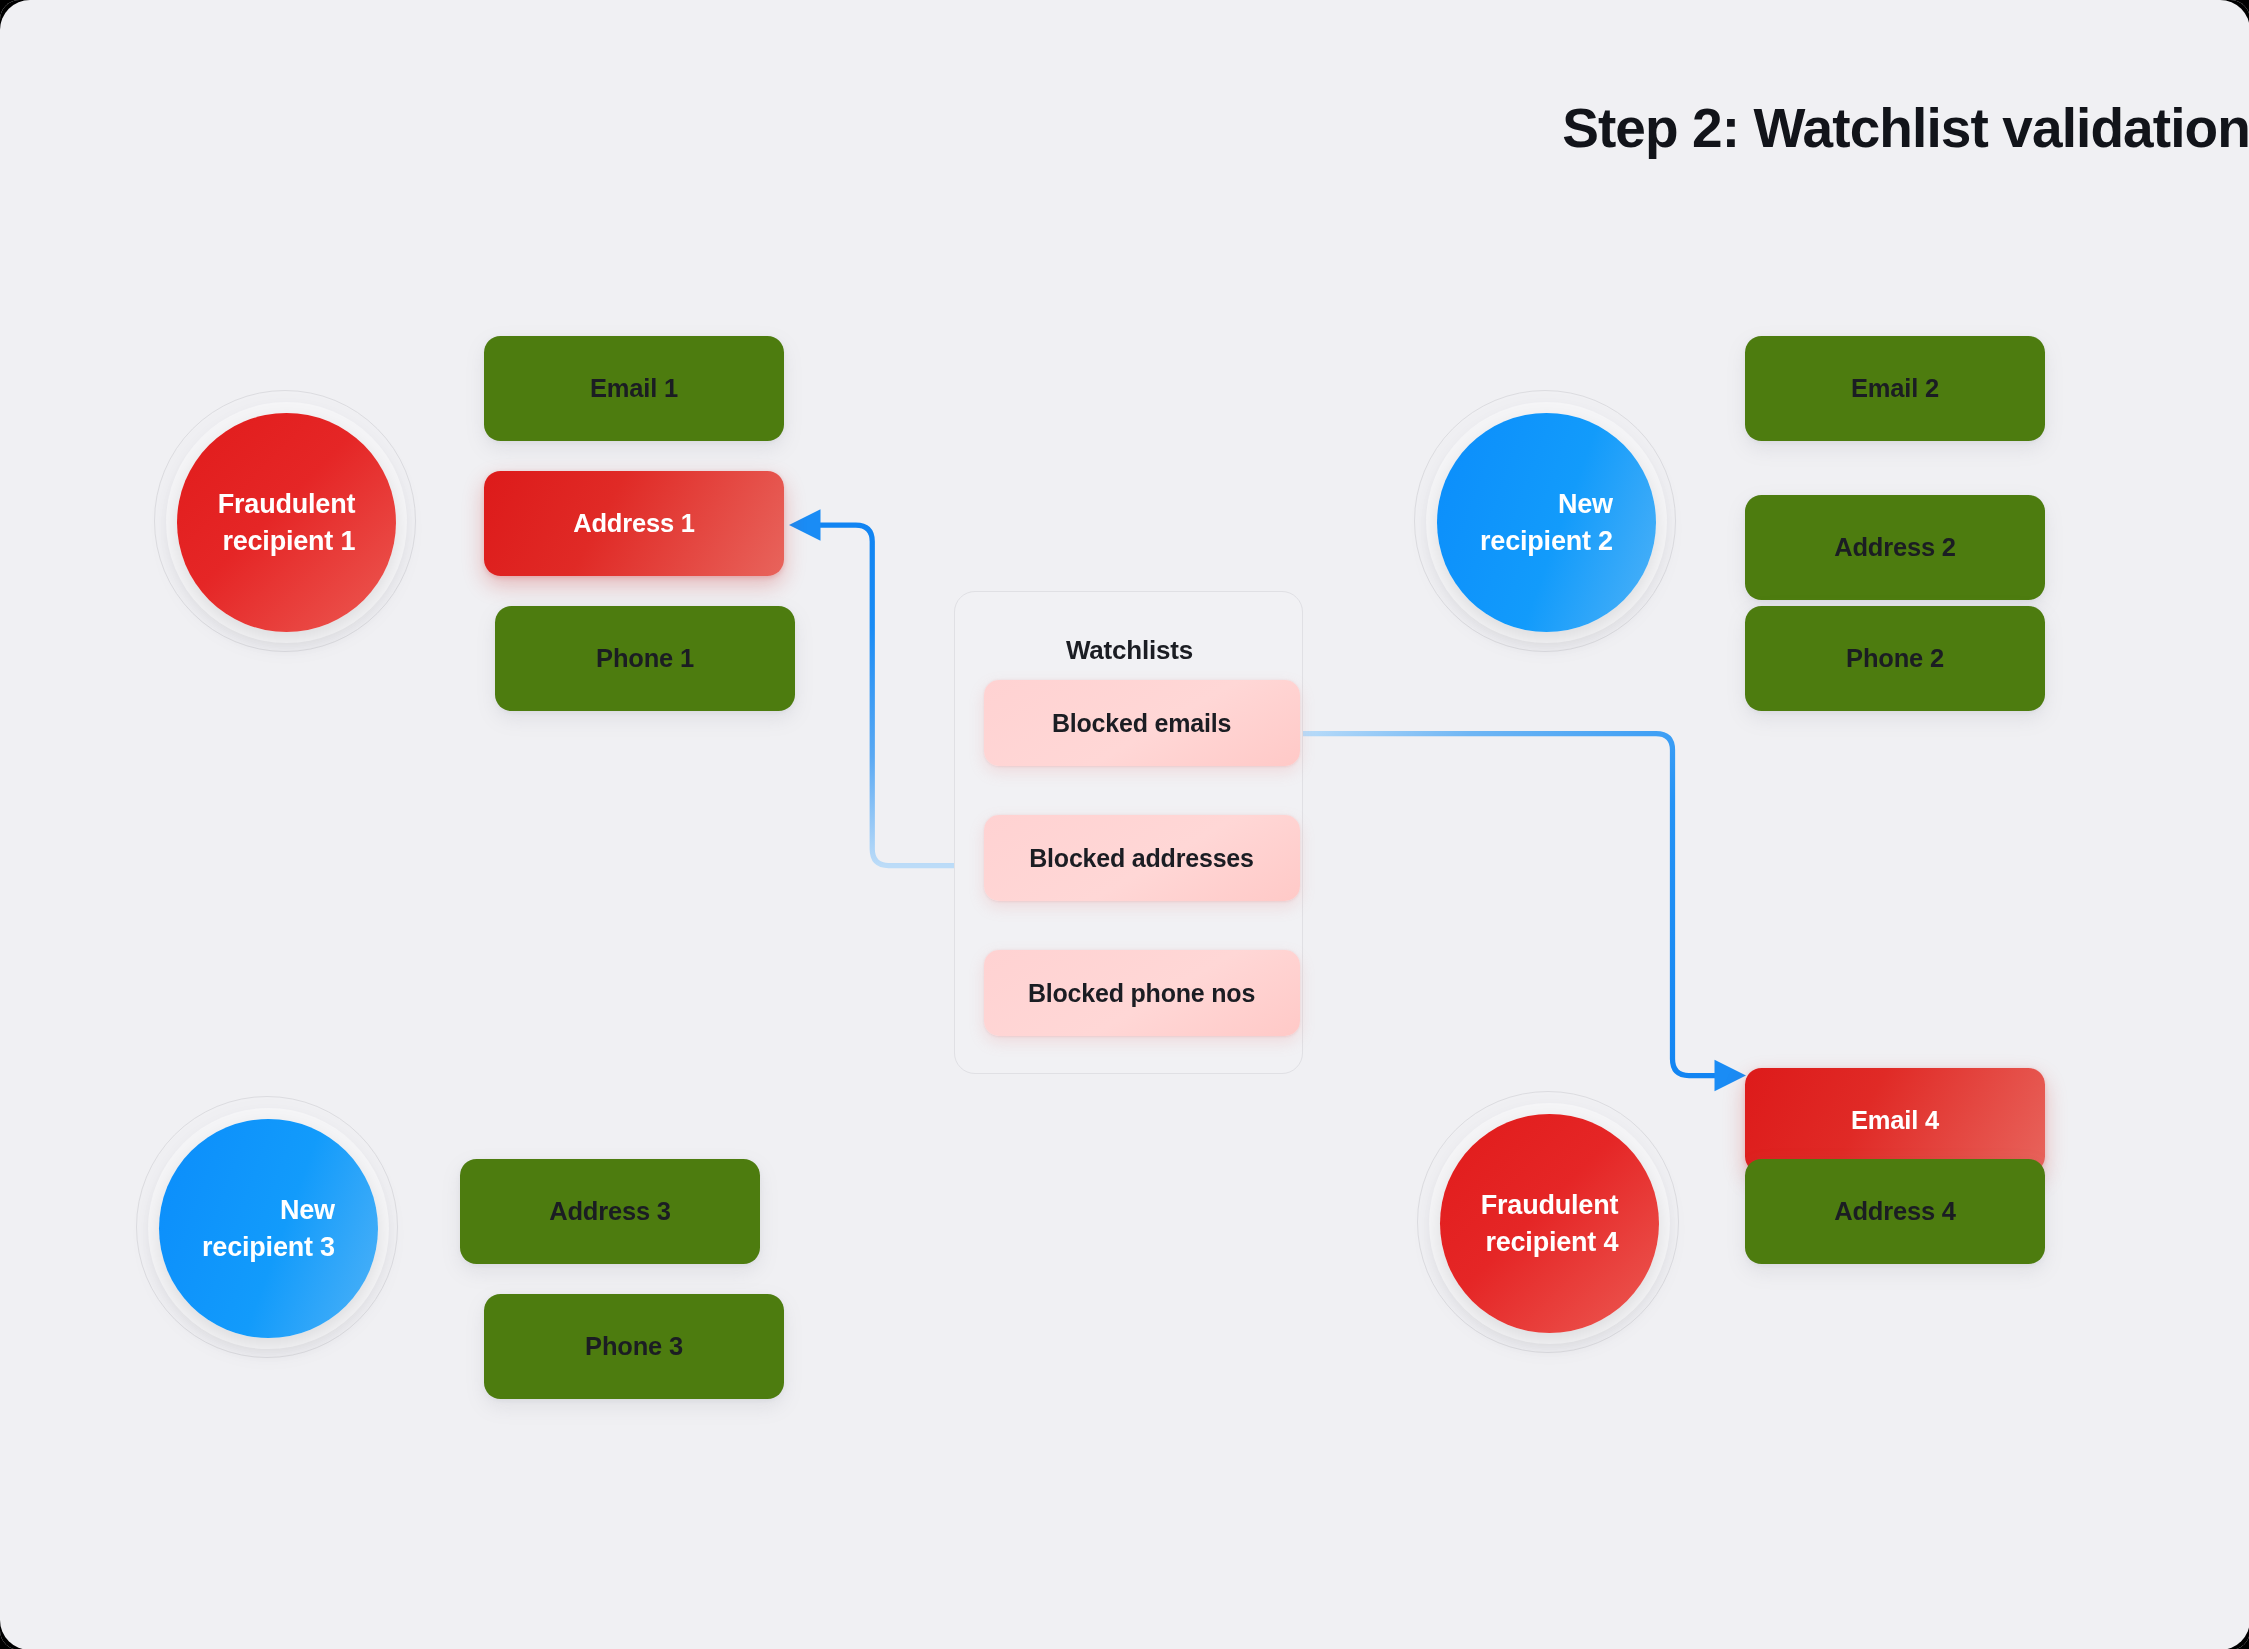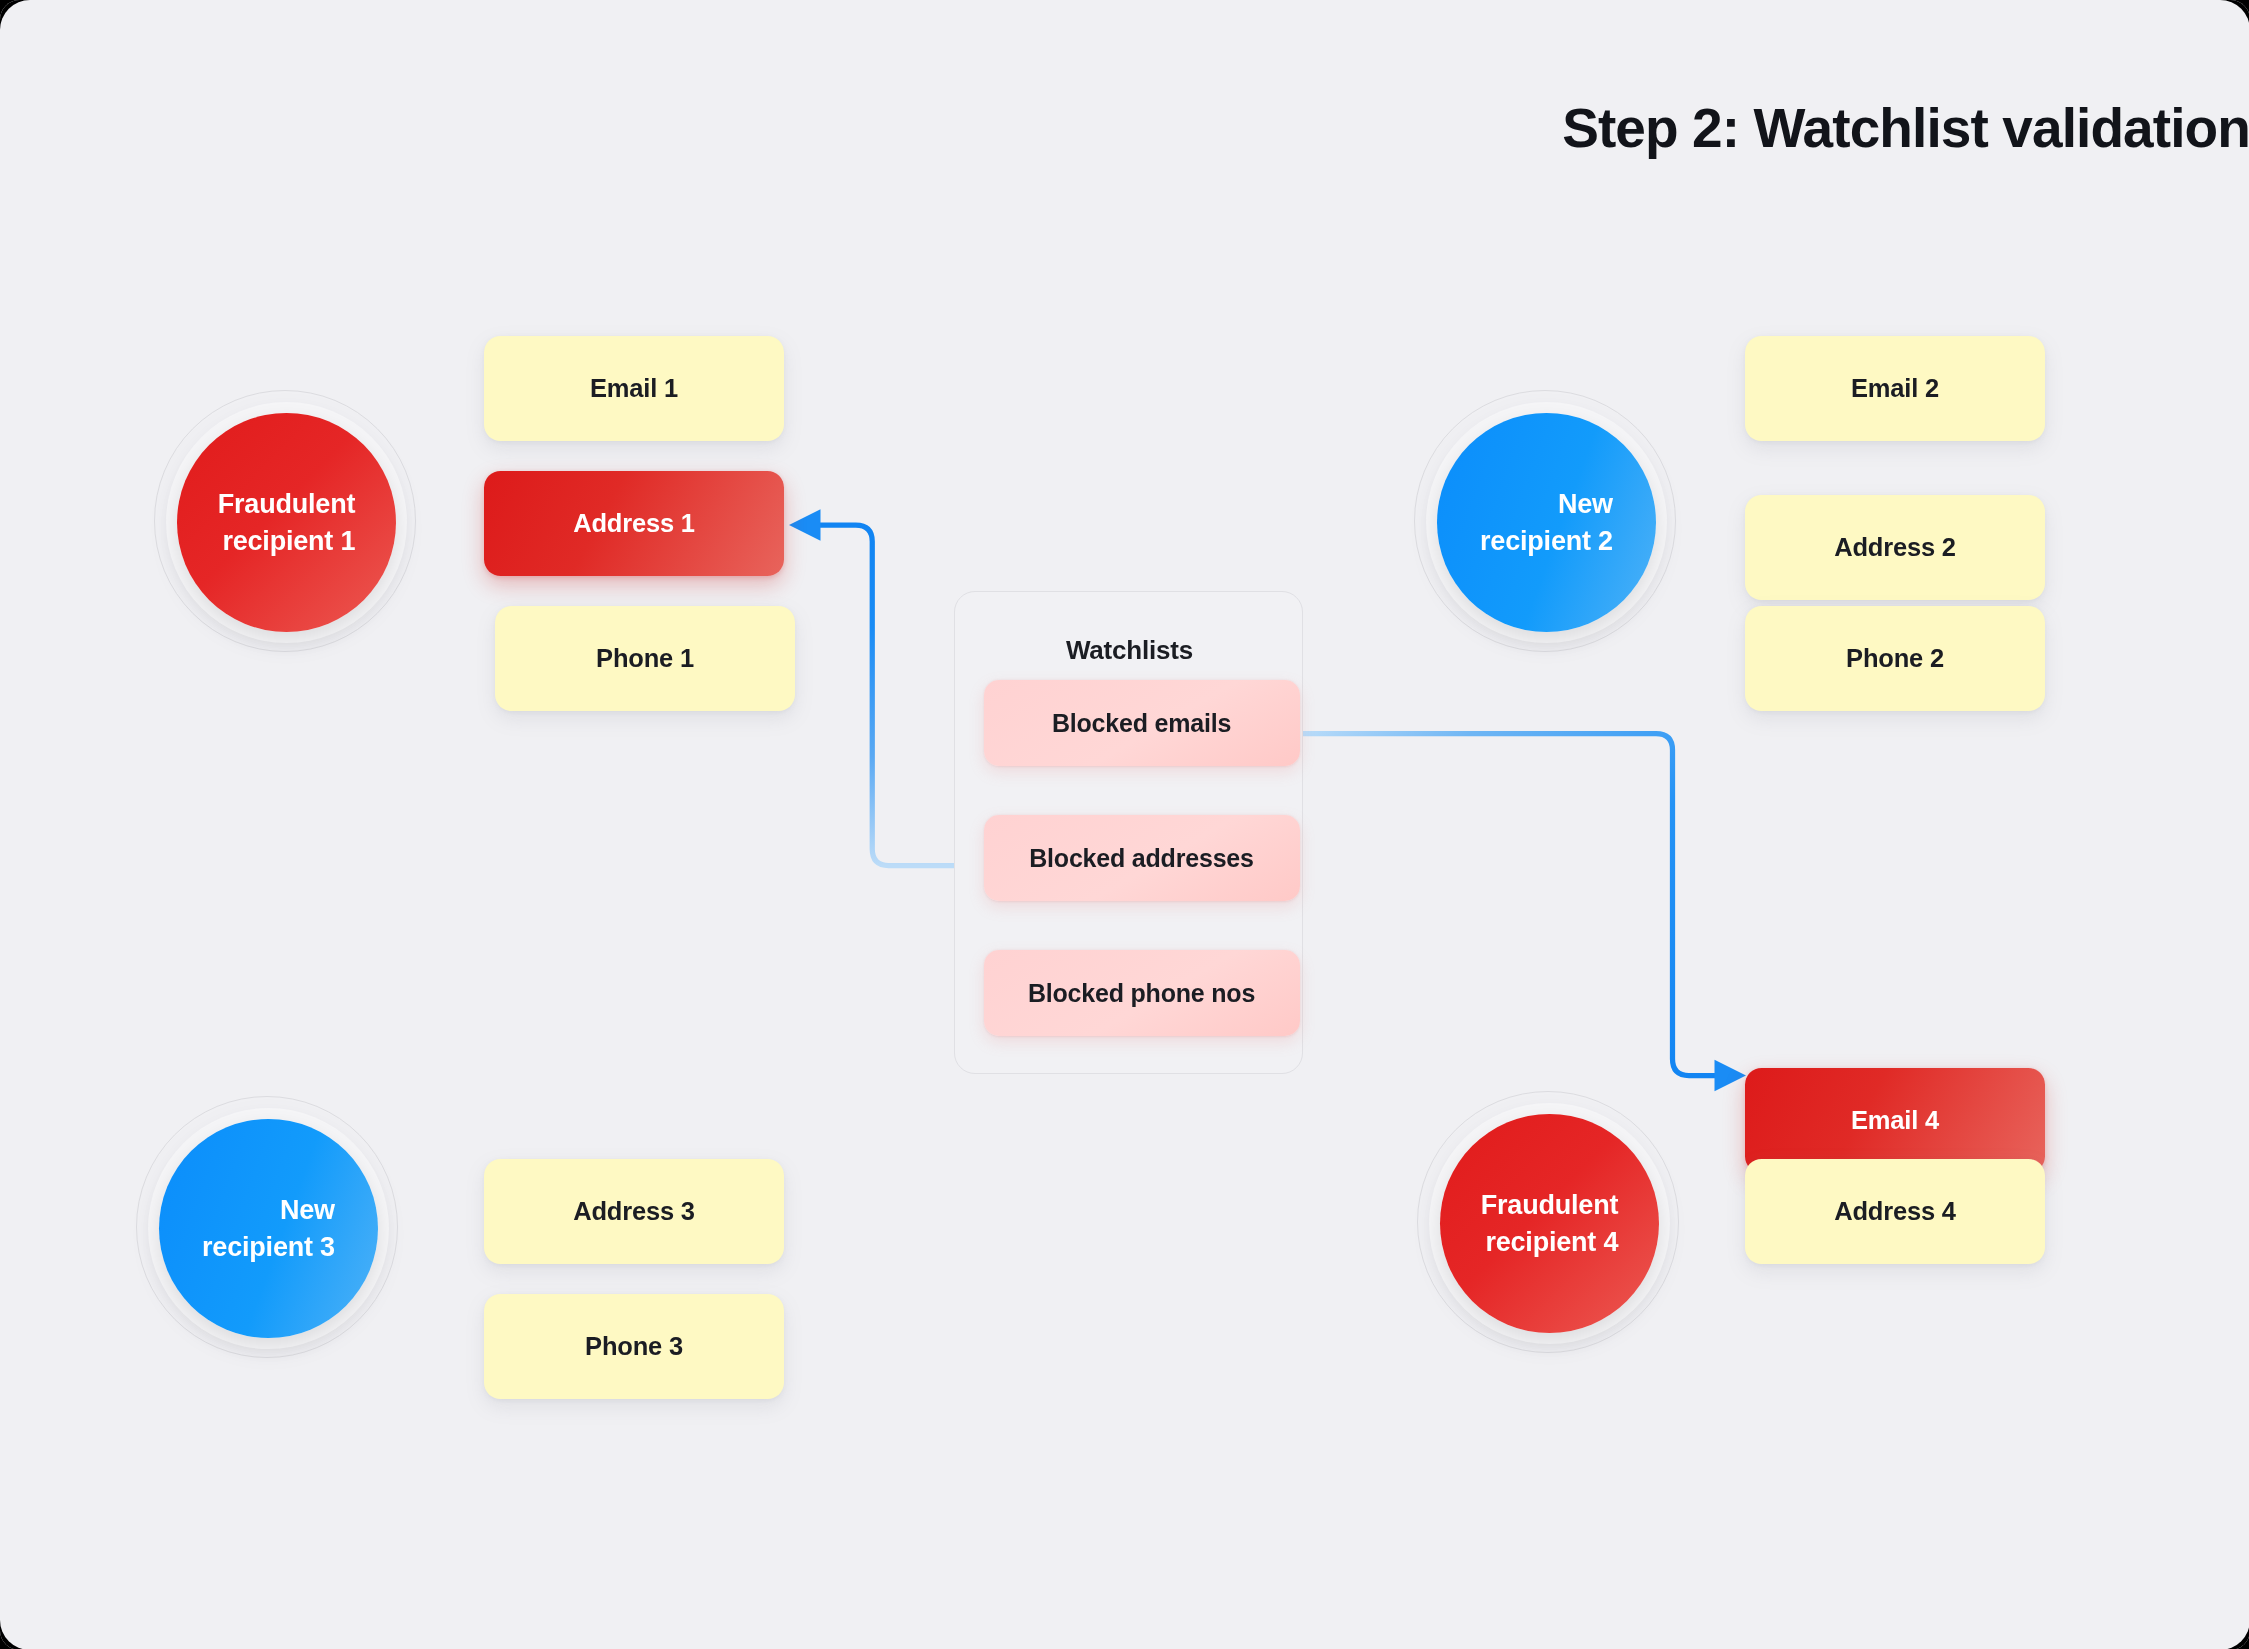--- a/index.html
+++ b/index.html
@@ -89,21 +89,21 @@
     border-radius: 16.5px;
     display: flex;
     align-items: center;
     justify-content: center;
     font-size: 25.5px;
     font-weight: 600;
     letter-spacing: -0.2px;
     box-sizing: border-box;
   }
   .attr-card.plain {
-    background: #fef9c3;
+    background: #4d7c0f;
     color: #1b1d23;
     box-shadow: 0 7.5px 19.5px rgba(120,122,140,0.13), 0 1.5px 4.5px rgba(120,122,140,0.08);
   }
   .attr-card.muted {
     background: #f7f7f9;
     color: #1b1d23;
     box-shadow: 0 7.5px 19.5px rgba(120,122,140,0.10), 0 1.5px 4.5px rgba(120,122,140,0.06);
   }
   .attr-card.flagged {
     background: linear-gradient(118deg, #dd1a1a 0%, #e02a26 40%, #e8645c 100%);
@@ -258,21 +258,21 @@
 
   <div class="node-circle" style="left:136px; top:1096px;">
     <div class="halo"></div>
     <div class="disc blue">
       <span>
         <span>New</span><br>
         <span>recipient 3</span>
       </span>
     </div>
   </div>
-  <div class="attr-card plain" style="left:484px; top:1159px;">Address 3</div>
+  <div class="attr-card plain" style="left:460px; top:1159px;">Address 3</div>
   <div class="attr-card plain" style="left:484px; top:1294px;">Phone 3</div>
 
   <div class="node-circle" style="left:1417px; top:1091px;">
     <div class="halo"></div>
     <div class="disc red">
       <span>
         <span>Fraudulent</span><br>
         <span>recipient 4</span>
       </span>
     </div>

